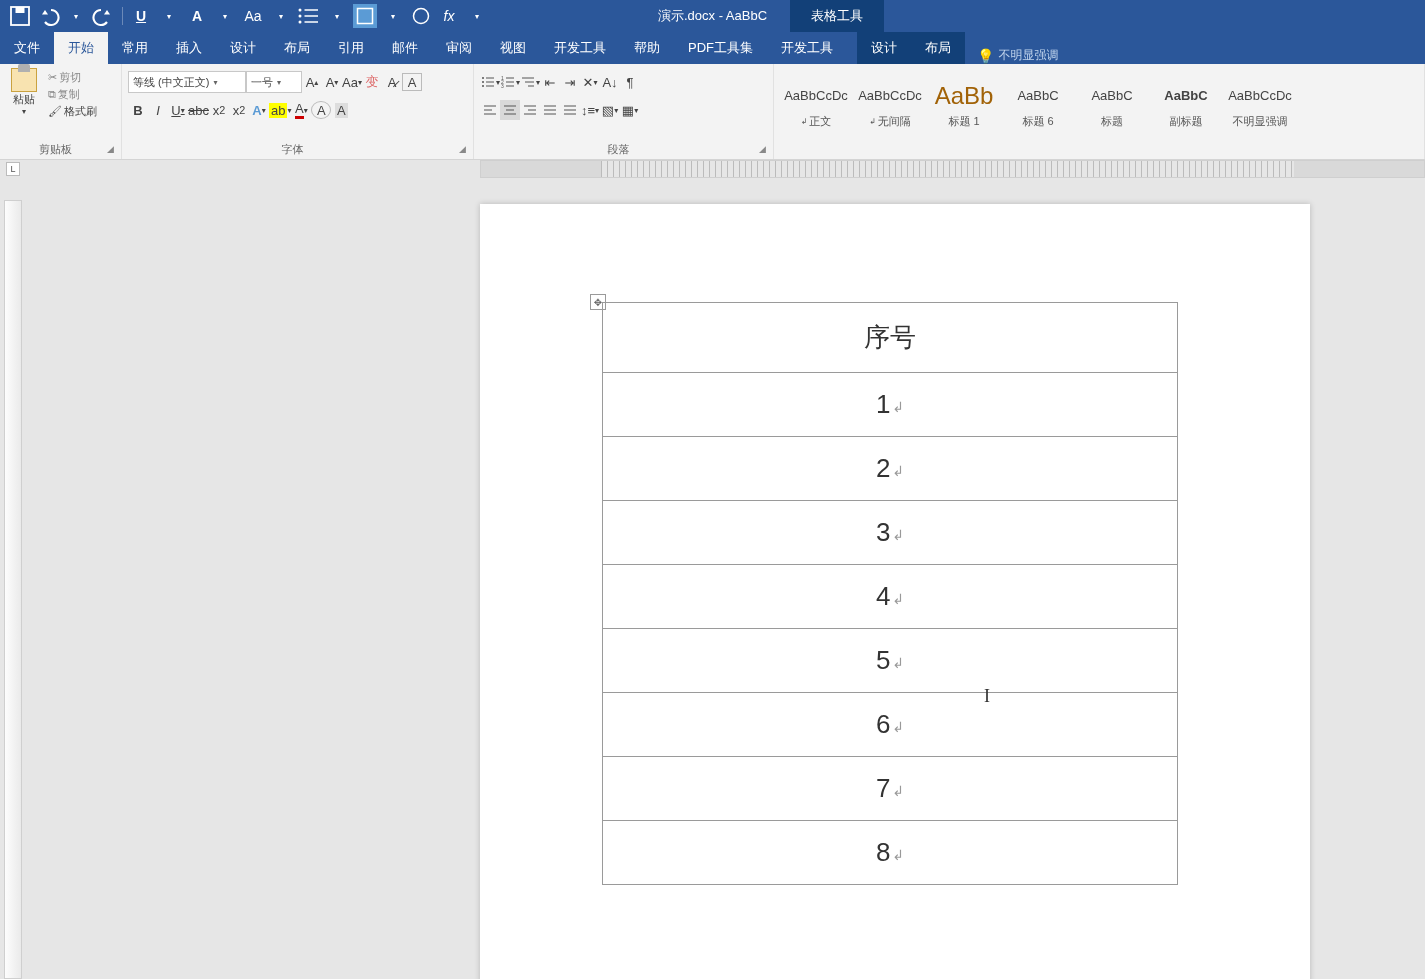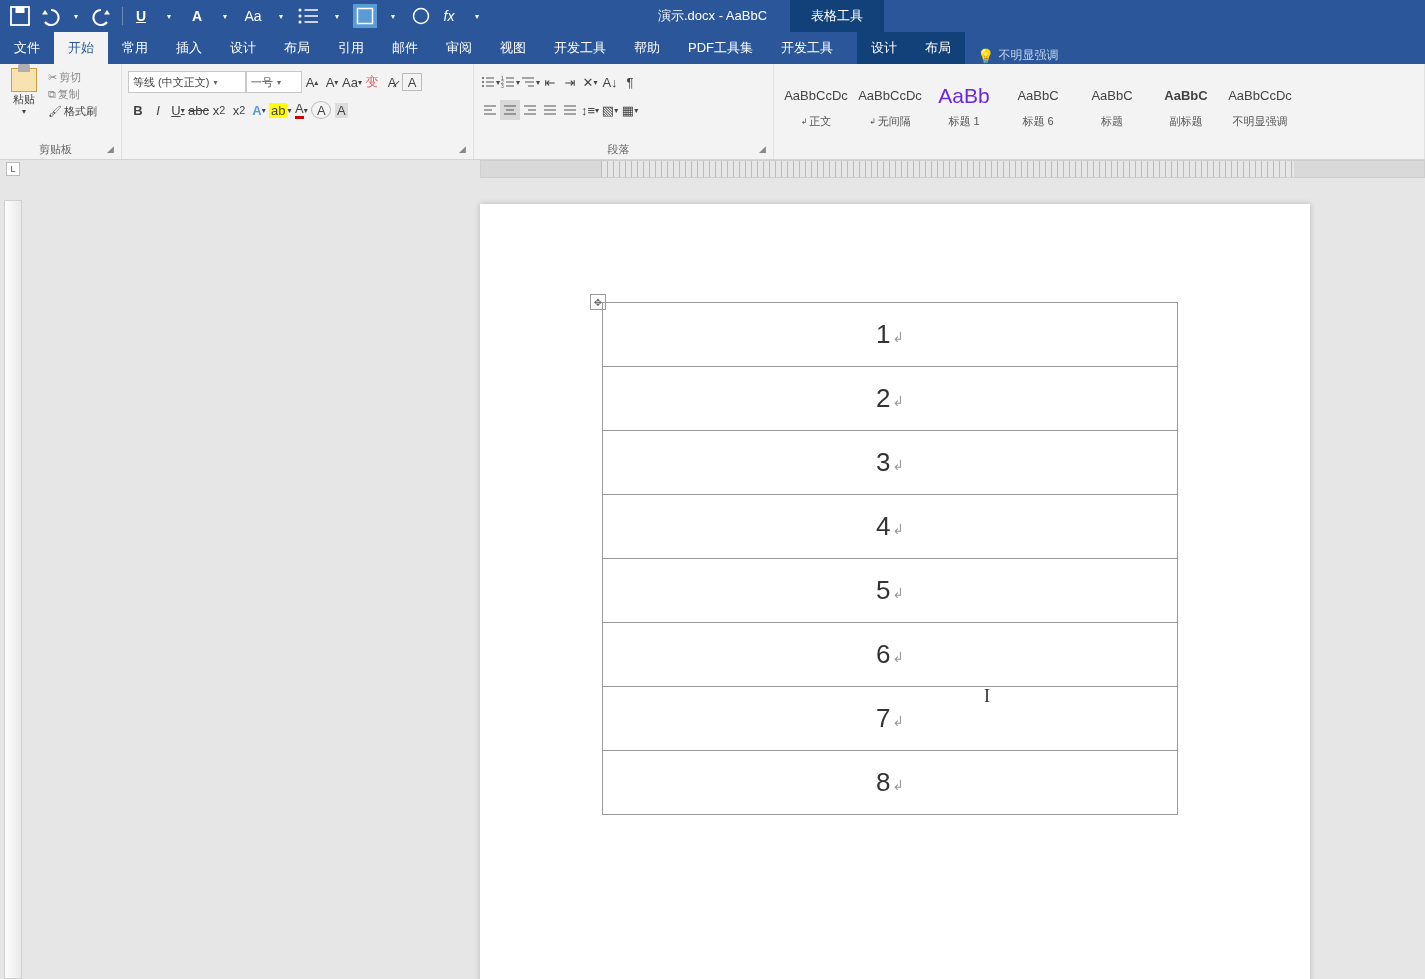--- a/index.html
+++ b/index.html
@@ -71,21 +71,21 @@
   
   .clip-big { width:36px; height:48px; display:flex; flex-direction:column; align-items:center; justify-content:space-between; font-size:11px; color:#444;}
   .clip-big .ic { width:26px; height:30px; background:#f8e3b0; border:1px solid #caa23f; position:relative;}
   .clip-big .ic::before { content:""; position:absolute; top:-5px; left:6px; width:12px; height:8px; background:#b0b0b0; border-radius:2px 2px 0 0;}
   .clip-mini { font-size:11px; color:#888; display:flex; align-items:center; gap:2px;}
 
   
   .styles-gallery { display:flex; align-items:flex-start; gap:2px; padding-top:4px; overflow:hidden;}
   .style-item { width:72px; height:62px; border:1px solid transparent; display:flex; flex-direction:column; align-items:center; justify-content:center;}
   .style-prev { font-size:13px; color:#444; height:36px; display:flex; align-items:center;text-align:center;}
-  .style-item.big .style-prev { font-size:21px; font-weight:400; color:#6d28d9;}
+  .style-item.big .style-prev { font-size:24px; font-weight:400; color:#a16207;}
   .style-item.bold .style-prev { font-weight:700;}
   .style-name { font-size:11px; color:#555; display:flex; align-items:center; gap:2px;}
   .style-name .mk { font-size:8px;}
 
   
   .ruler-area { background:#e6e6e6; height:20px; position:relative;}
   .ruler-h {
     position:absolute; left:480px; right:0; top:0; height:18px;
     background:linear-gradient(#fdfdfd,#eaeaea);
     border:1px solid #cfcfcf;
@@ -280,20 +280,21 @@
         </div>
       <div class="btn">
           <span style="border-bottom:3px solid #c00">A</span>
           <span style="font-size:8px">▾</span>
         </div>
       <div class="btn" style="border:1px solid #bbb;border-radius:50%;width:18px;height:18px">A</div>
       <div class="btn">
           <span style="background:#ddd;padding:0 2px">A</span>
         </div>
     </div>
+    <div class="group-label">字体</div>
     <div class="group-launcher">◢</div>
   </div>
 
   <div class="group" style="width:300px">
     <div class="row">
       <div class="btn">
           <svg viewBox="0 0 16 16">
             <circle cx="3" cy="4" r="1" fill="#555"></circle>
             <line x1="6" y1="4" x2="14" y2="4" stroke="#555"></line>
             <circle cx="3" cy="8" r="1" fill="#555"></circle>
@@ -453,20 +454,23 @@
 
 <div class="workspace">
   <div class="ruler-v"></div>
   <div class="page"></div>
   <div class="tbl-handle">
     <span>✥</span>
   </div>
   <table class="doc-table">
     <tbody id="doc-table-body">
         <tr>
+          <td style="height: 70px;">序号</td>
+        </tr>
+        <tr>
           <td><span>1</span><span class="endmark">↲</span></td>
         </tr>
         <tr>
           <td><span>2</span><span class="endmark">↲</span></td>
         </tr>
         <tr>
           <td><span>3</span><span class="endmark">↲</span></td>
         </tr>
         <tr>
           <td><span>4</span><span class="endmark">↲</span></td>

